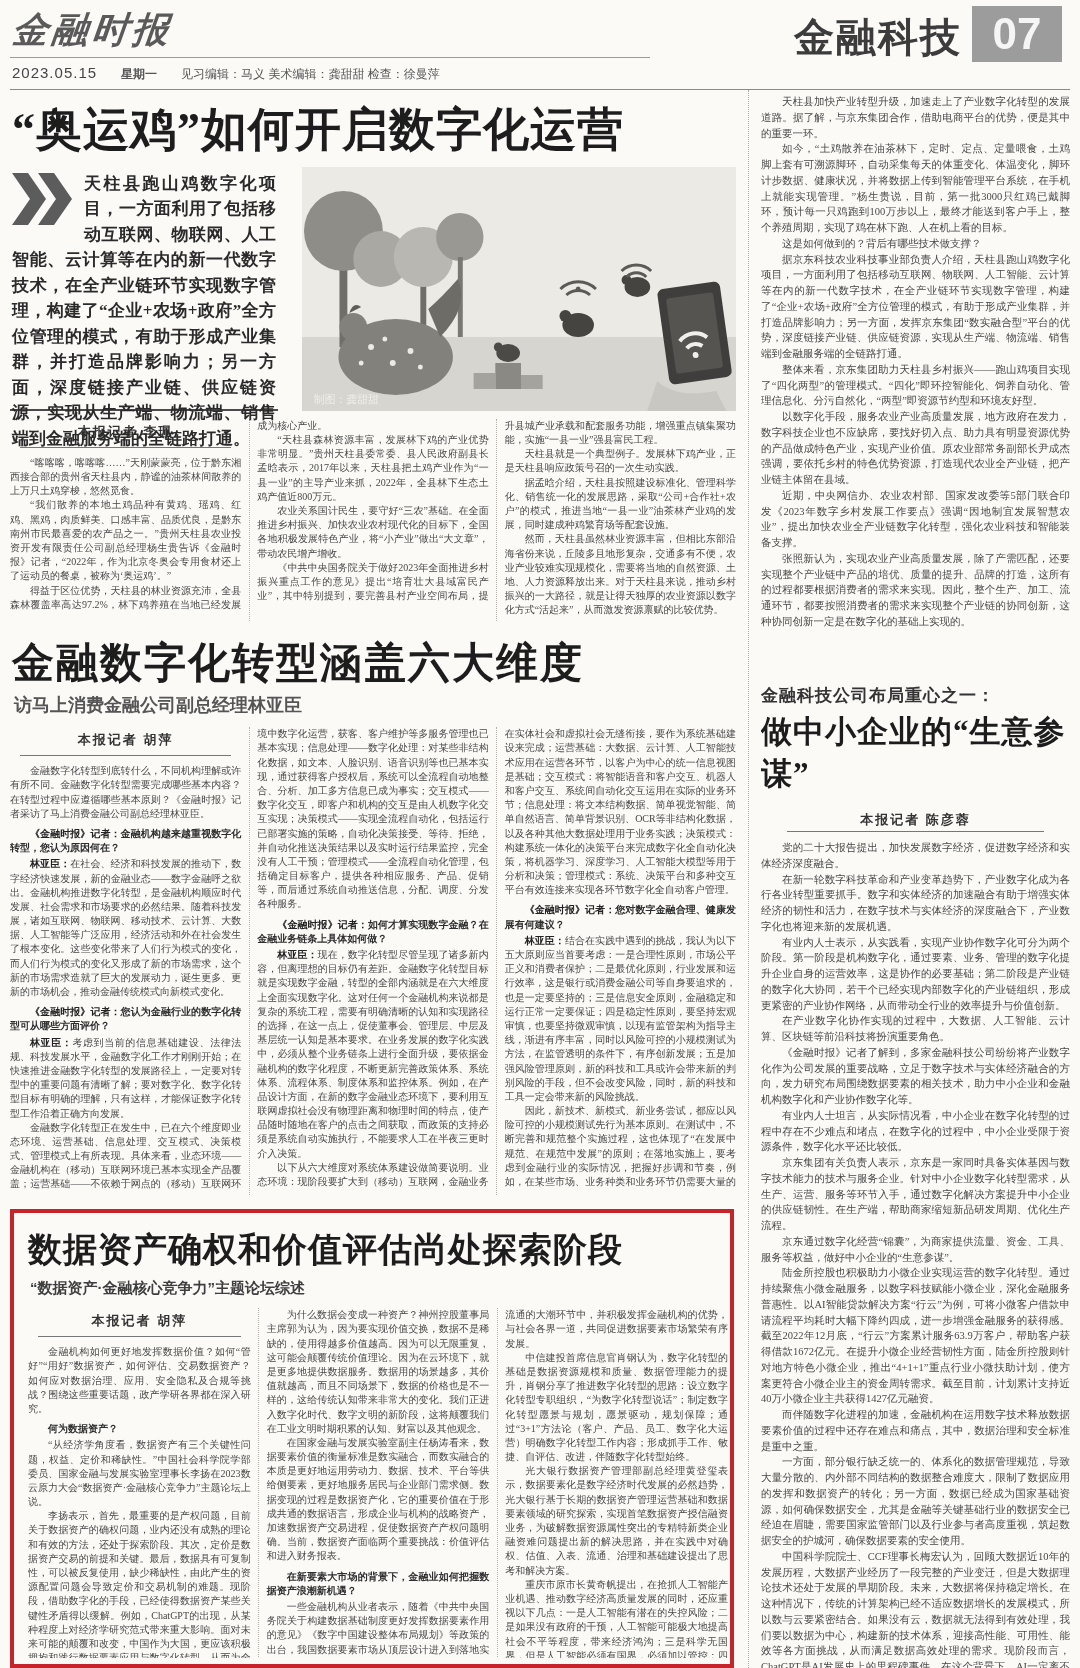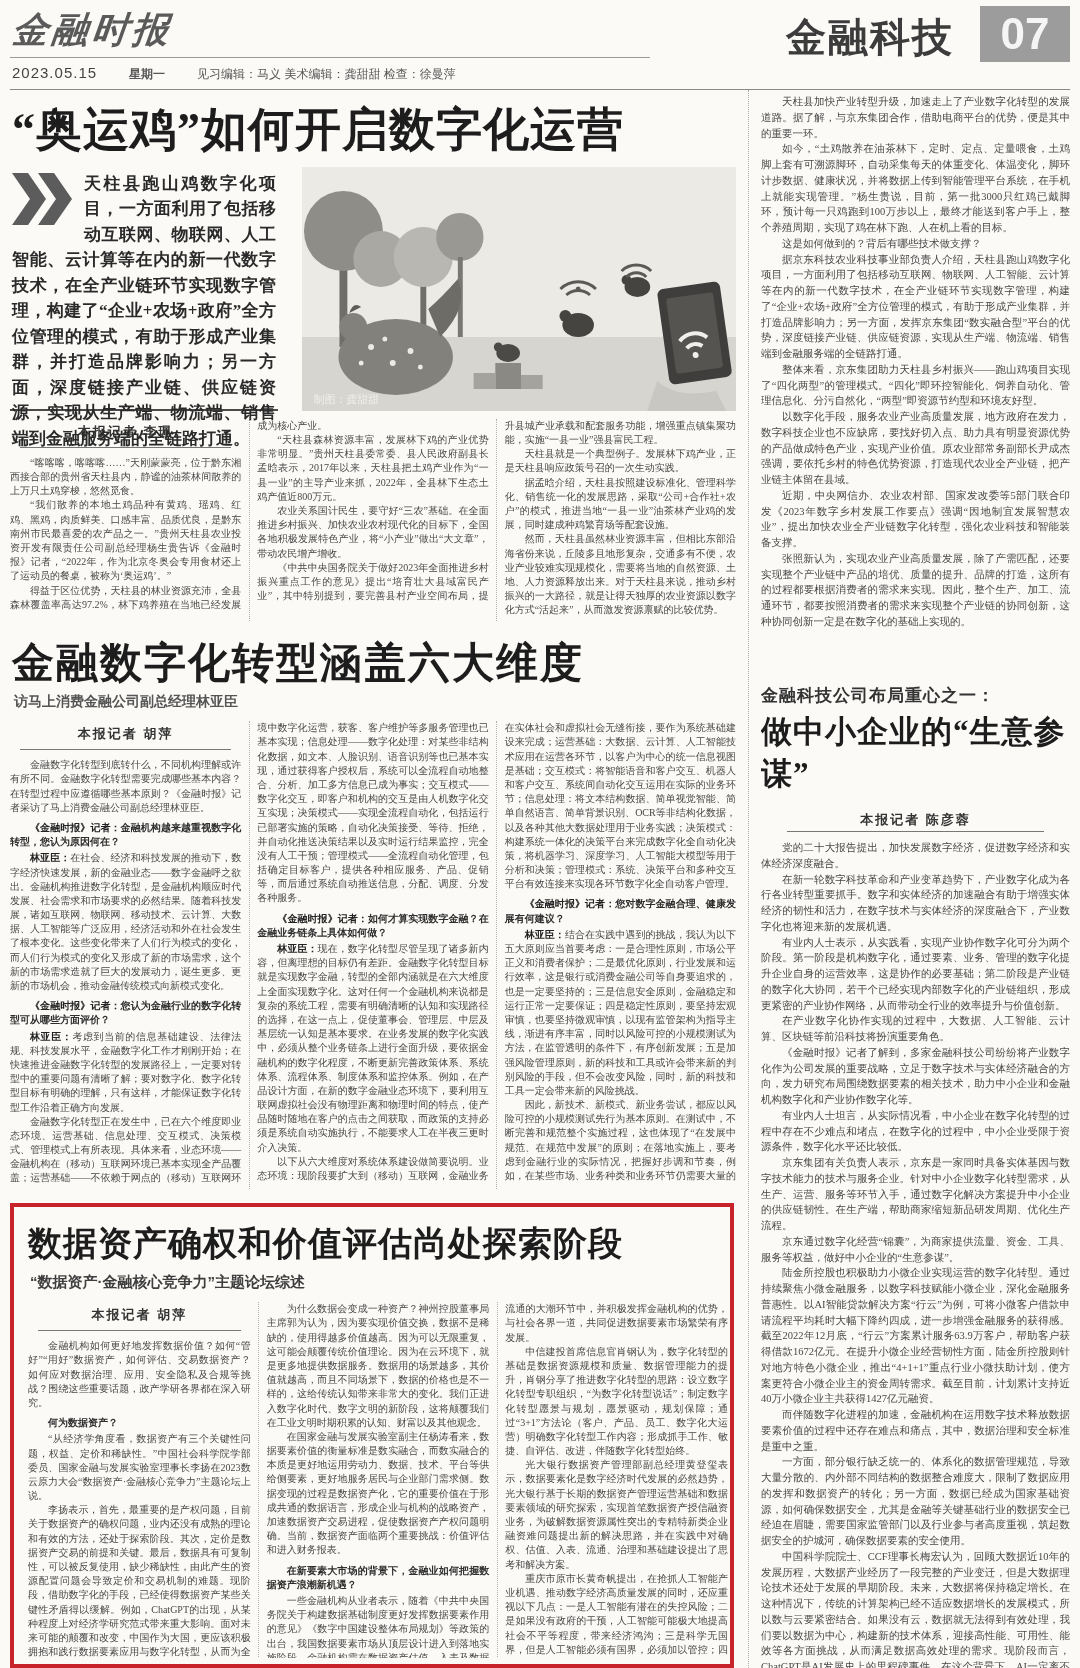--- a/index.html
+++ b/index.html
@@ -11,24 +11,24 @@
     display:flex; flex-direction:column; padding:6px 10px 0 10px;
   }
   
   .masthead { flex:0 0 auto; border-bottom:1.5px solid #8a8a8a; padding-bottom:4px; position:relative; }
   .mast-left { width:66%; }
   .logo {
     display:inline-block; font-size:36px; font-weight:bold; font-style:italic;
     color:#5a5a5a; letter-spacing:4px; transform:skewX(-6deg); padding:0 6px 2px 2px;
   }
   .logo-rule { border-bottom:1.5px solid #9a9a9a; margin:0 0 4px 0; width:640px; }
-  .dateline { font-family:"Liberation Sans",sans-serif; font-size:12px; color:#555; display:flex; gap:32px; align-items:baseline; padding:2px 0 2px 2px; }
+  .dateline { font-family:"Liberation Sans",sans-serif; font-size:12px; color:#555; display:flex; gap:24px; align-items:baseline; padding:2px 0 2px 2px; }
   .dateline .date { font-size:15px; color:#444; letter-spacing:1px; }
   .dateline .weekday { font-weight:bold;text-align:center; }
-  .mast-right { position:absolute; right:0; top:0; display:flex; align-items:flex-end; gap:26px; }
+  .mast-right { position:absolute; right:8px; top:0; display:flex; align-items:flex-end; gap:10px; }
   .section-name { font-size:40px; font-weight:bold; color:#3c3c3c; letter-spacing:2px; line-height:1; padding-bottom:4px; }
   .page-no {
     width:90px; height:56px; background:#9c9c9c; color:#f5f5f5;
     font-family:"Liberation Sans",sans-serif; font-weight:bold; font-size:44px;
     display:flex; align-items:center; justify-content:center; line-height:1;
   }
   
   .content { flex:1; display:flex; min-height:0; }
   .left-area { flex:1; min-width:0; display:flex; flex-direction:column; padding-right:12px; overflow:hidden; }
   .right-col { width:322px; flex:0 0 322px; border-left:1px dotted #b0ada6; padding-left:12px; overflow:hidden; display:flex; flex-direction:column; }
@@ -44,21 +44,21 @@
   .a1-row { display:flex; gap:24px; height:244px; }
   .quote-box { width:268px; flex:0 0 268px; position:relative; padding:4px 2px 0 2px; border-bottom:2.5px solid #4a4a4a; }
   .chevrons { float:left; margin:2px 10px 4px 0; }
   .quote-text { font-size:17px; font-weight:bold; line-height:1.5; color:#2a2a2a; text-align:justify; }
   .illus { flex:1; position:relative; overflow:hidden; }
   .illus svg { display:block; width:100%; height:244px; }
   .a1-body { height:202px; margin-top:8px; }
   
   .a2 { margin-top:18px; }
   .a2-headline { font-size:42px; font-weight:bold; color:#1d1d1d; letter-spacing:2px; line-height:1.15; margin-left:2px; }
-  .a2-sub { font-family:"Liberation Sans",sans-serif; font-size:14px; font-weight:bold; color:#555; margin:6px 0 10px 4px; }
+  .a2-sub { font-family:"Liberation Sans",sans-serif; font-size:18px; font-weight:bold; color:#555; margin:6px 0 10px 4px; }
   .a2-body { height:468px; }
   
   .a4 { flex:1; min-height:0; margin:14px 2px 0 0; border:4px solid #c6242a; padding:10px 2px 6px 14px; overflow:hidden; display:flex; flex-direction:column; }
   .a4-headline { font-size:34px; font-weight:bold; color:#1d1d1d; letter-spacing:1px; margin-top:4px; }
   .a4-sub { font-family:"Liberation Sans",sans-serif; font-size:15px; font-weight:bold; color:#3e3e3e; margin:6px 0 10px 2px; }
   .a4-body { flex:1; min-height:0; }
   
   .r-top { height:584px; overflow:hidden; padding-top:4px; }
   .r-top .para, .a3 .para { font-size:10.5px; line-height:1.5; }
   .a3 { flex:1; min-height:0; overflow:hidden; display:flex; flex-direction:column; margin-top:10px; }

